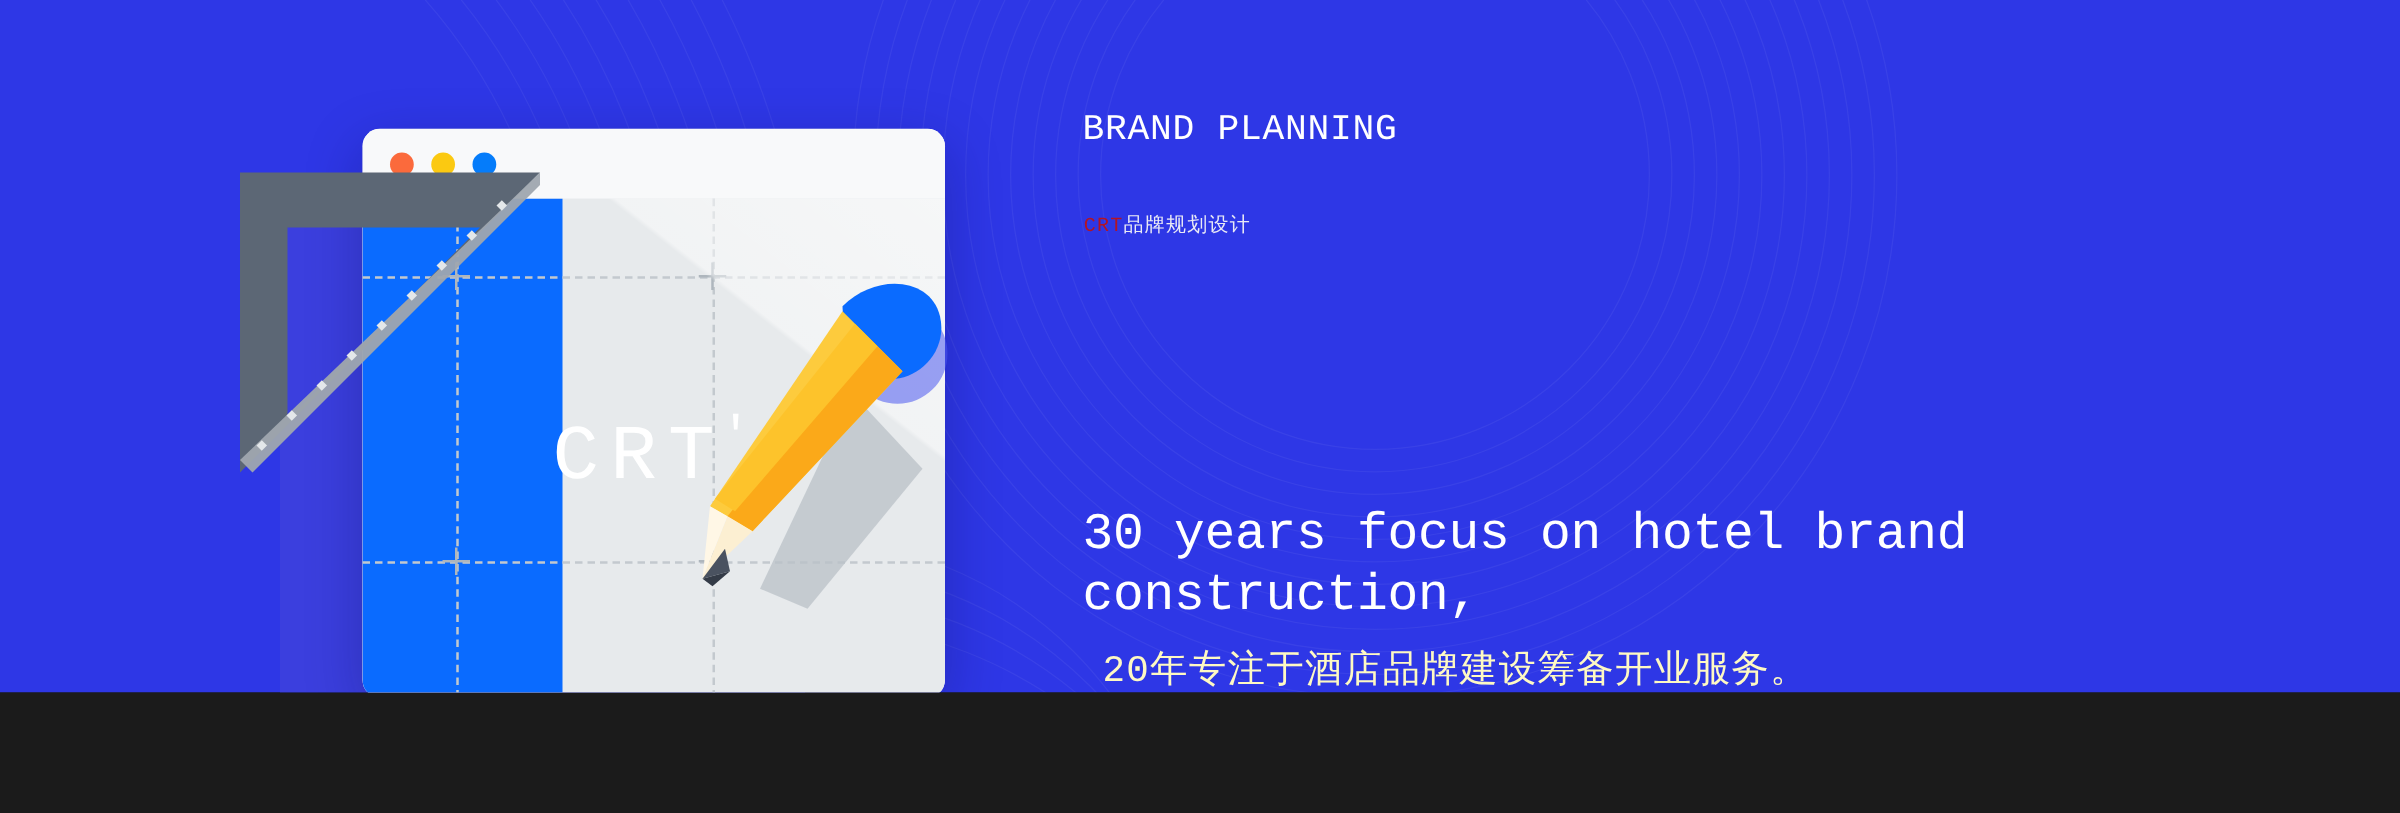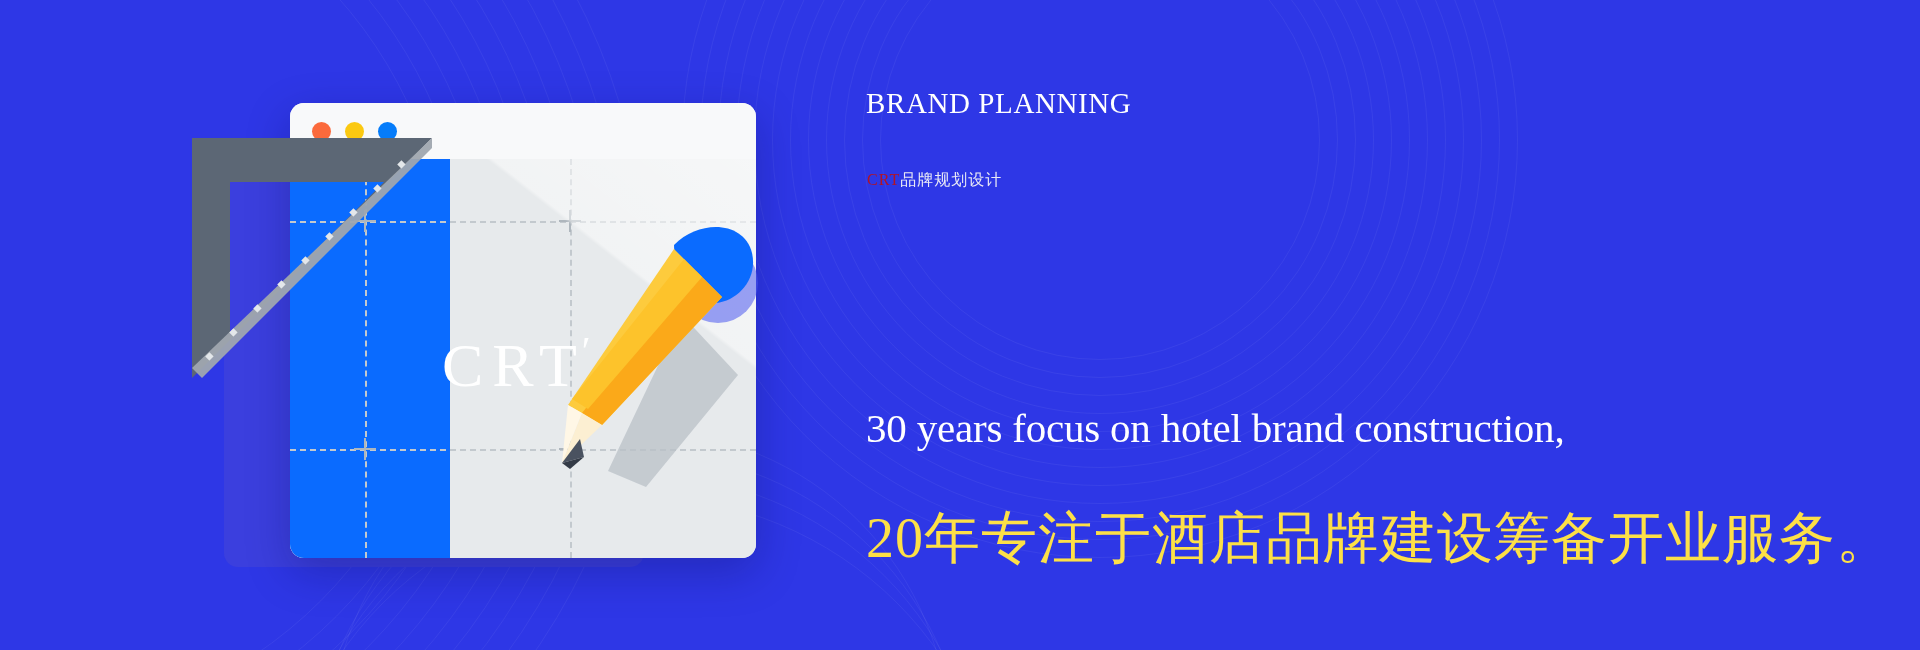--- a/index.html
+++ b/index.html
@@ -6,24 +6,24 @@
   html, body {
     margin: 0;
     padding: 0;
     background: #1b1b1b;
   }
   * { box-sizing: border-box; }
 
   .banner {
     position: relative;
     width: 1920px;
-    height: 650px;
+    height: 554px;
     overflow: hidden;
     background: #2E37E6;
-    font-family: Liberation Serif, serif;
+    font-family: Liberation Mono, monospace;
     -webkit-font-smoothing: antialiased;
   }
 
   
   .rings {
     position: absolute;
     border-radius: 50%;
     border-style: solid;
     border-color: rgba(255,255,255,0.055);
     pointer-events: none;
@@ -176,24 +176,24 @@
     width: 880px;
     color: #FFFFFF;
     font-size: 41px;
     line-height: 49px;
     font-weight: 400;
     font-stretch: condensed;
     letter-spacing: -0.2px;
   }
   .headline-cn {
     position: absolute;
-    left: 0;
+    left: 16px;
     top: 510px;
-    color: #fde047;
-    font-size: 56px;
+    color: #fef9c3;
+    font-size: 30px;
     line-height: 56px;
     letter-spacing: 1px;
     white-space: nowrap;
   }
 </style>
 </head>
 <body>
 
 <div class="banner">
 

